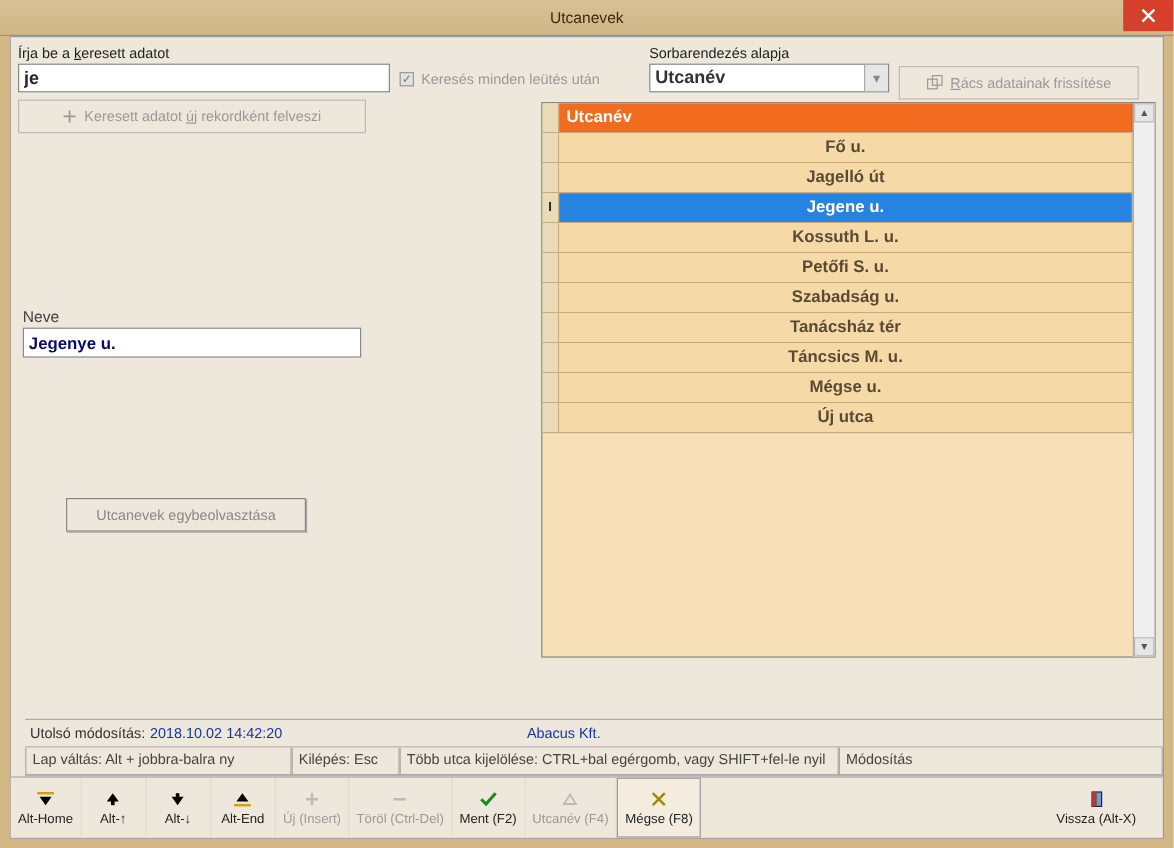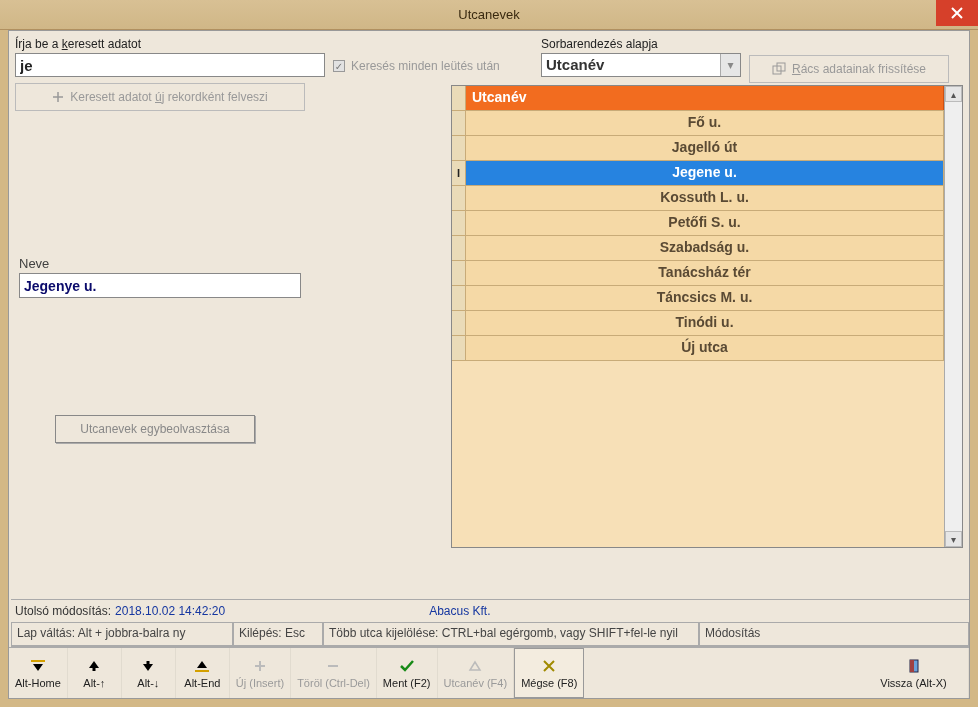--- a/index.html
+++ b/index.html
@@ -134,21 +134,21 @@
   .grid-row .cell {
     flex:1; padding: 3px 6px; font-size: 14px; font-weight:bold;
     border-right:1px solid #c8ab78;
   }
   .header-row .cell { background:#f26c1f; color:#fff; border-right-color:#d05010;}
   .header-row .gutter { background:#eadbb8; }
   .body-row .cell { background:#f5d9a6; color:#5a4a34;text-align:center; }
   .body-row.selected .cell { background:#2683e0; color:#fff; }
   .body-row.selected .gutter::before { content:"I"; font-weight:bold; color:#222;}
   .status-area {
-    position:absolute; left:2px; right:0; bottom:51px;border-radius:22px;
+    position:absolute; left:12px; right:0; bottom:51px;border-radius:22px;
   }
   .status1 {
     display:flex; align-items:center; gap:4px;
     border-top:1px solid #aaa; border-bottom:1px solid #aaa;
     height: 24px; padding: 0 4px;
     background:#eee7db;
   }
   .status1 .mod-lab { color:#333; }
   .status1 .mod-val { color:#1536a0; }
   .status1 .company { margin-left: 200px; color:#1536a0; }
@@ -273,21 +273,21 @@
         <div class="grid-row body-row">
           <div class="gutter"></div>
           <div class="cell">Tanácsház tér</div>
         </div>
         <div class="grid-row body-row">
           <div class="gutter"></div>
           <div class="cell">Táncsics M. u.</div>
         </div>
         <div class="grid-row body-row">
           <div class="gutter"></div>
-          <div class="cell">Tinódi u.</div>
+          <div class="cell">Mégse u.</div>
         </div>
         <div class="grid-row body-row">
           <div class="gutter"></div>
           <div class="cell">Új utca</div>
         </div>
       </div>
     <div class="grid-scroll">
       <div class="up">▴</div>
       <div class="down">▾</div>
     </div>

